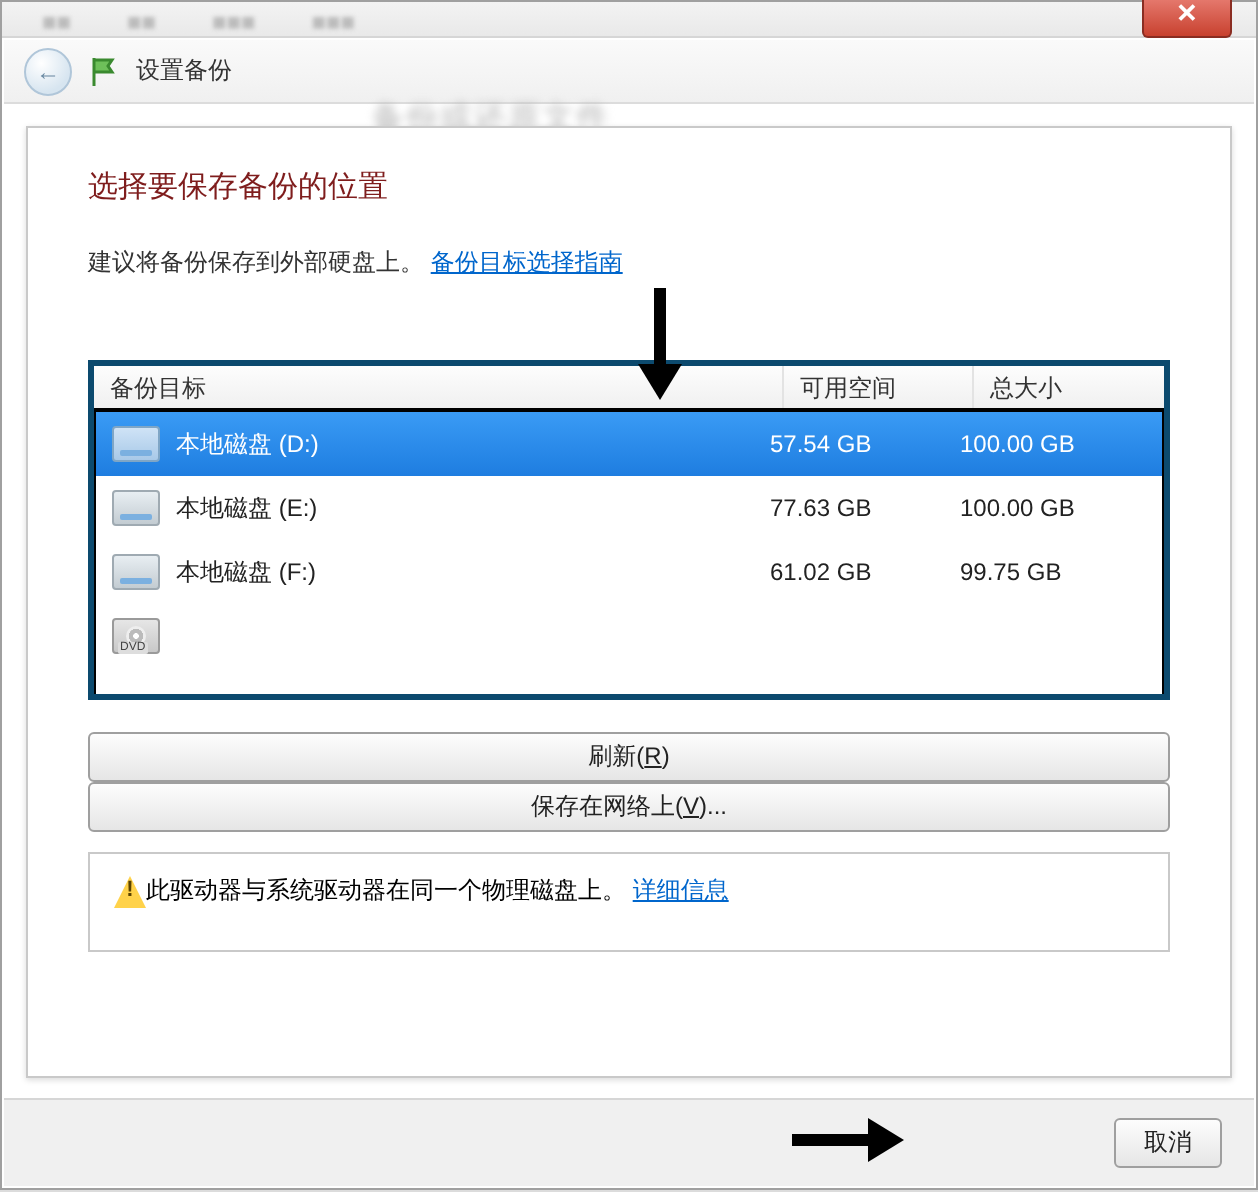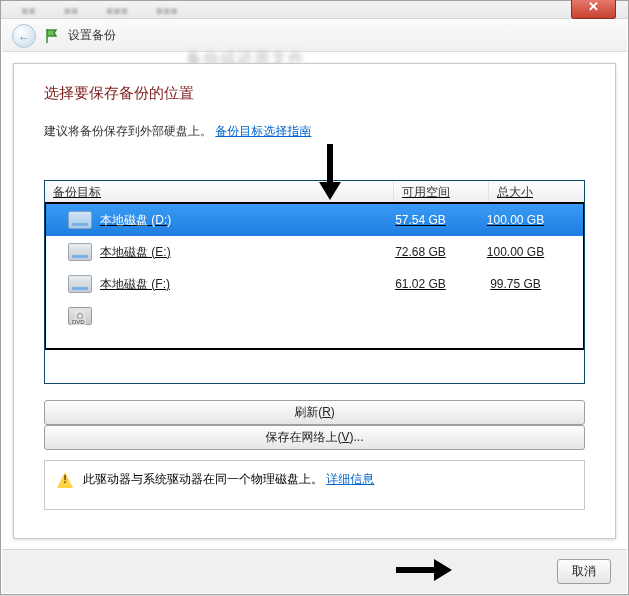--- a/index.html
+++ b/index.html
@@ -94,26 +94,25 @@
     margin-bottom: 20px;
   }
   .advice-line {
     font-size: 12px;
     color: #333;
     margin-bottom: 40px;
   }
   .advice-line a { color: #0066cc; text-decoration: underline; cursor:pointer;}
   .list-label { font-size:12px; color:#333; margin-bottom:4px;}
   .drive-table {
-    border: 1px solid #0c4a6e;
+    border: 3px solid #0c4a6e;
     width: 100%;
-    height: 204px;
+    height: 170px;
     overflow: hidden;
     position: relative;
-    text-decoration: underline;
   }
   .table-header {
     display: flex;
     background: linear-gradient(#fdfdfd,#f0f0f0);
     border-bottom: 1px solid #d6d6d6;
     height: 22px;
     font-size:12px;
     color:#333;
   }
   .th { padding: 3px 8px; border-right:1px solid #e3e3e3;}
@@ -126,22 +125,21 @@
     margin: -1px;
     height: 148px;
     overflow:hidden;
   }
   .drive-row {
     display:flex;
     align-items:center;
     height: 32px;
     font-size:12px;
     color:#222;
-    padding: 0 20px;
-    text-align: center;
+    padding: 0 6px;
   }
   .drive-row.selected {
     background: #2c8df0;
     background: linear-gradient(#3a9bf5,#1e7de0);
     color: #fff;
   }
   .drive-name { flex:1 1 auto; display:flex; align-items:center; gap:8px; padding-left:2px;}
   .drive-free { width:95px; }
   .drive-total { width:95px; }
   .drive-icon {
@@ -185,21 +183,21 @@
     border-radius: 3px;
     cursor:pointer;
     color:#222;
   }
   .info-box {
     margin-top: 10px;
     border: 1px solid #c9c9c9;
     padding: 10px 12px;
     display:flex;
     align-items:flex-start;
-    gap:10px;
+    gap:0;
     font-size:12px;
     min-height:50px;
   }
   .warn-icon {
     width:16px;height:16px;
     background: #ffd24a;
     clip-path: polygon(50% 0, 100% 100%, 0 100%);
     position:relative;
     flex-shrink:0;
     margin-top:1px;
@@ -309,21 +307,21 @@
               <span>本地磁盘 (D:)</span>
             </div>
             <div class="drive-free">57.54 GB</div>
             <div class="drive-total">100.00 GB</div>
           </div>
           <div class="drive-row">
             <div class="drive-name">
               <div class="drive-icon"></div>
               <span>本地磁盘 (E:)</span>
             </div>
-            <div class="drive-free">72.68 GB</div>
+            <div class="drive-free">77.63 GB</div>
             <div class="drive-total">100.00 GB</div>
           </div>
           <div class="drive-row">
             <div class="drive-name">
               <div class="drive-icon"></div>
               <span>本地磁盘 (F:)</span>
             </div>
             <div class="drive-free">61.02 GB</div>
             <div class="drive-total">99.75 GB</div>
           </div>

